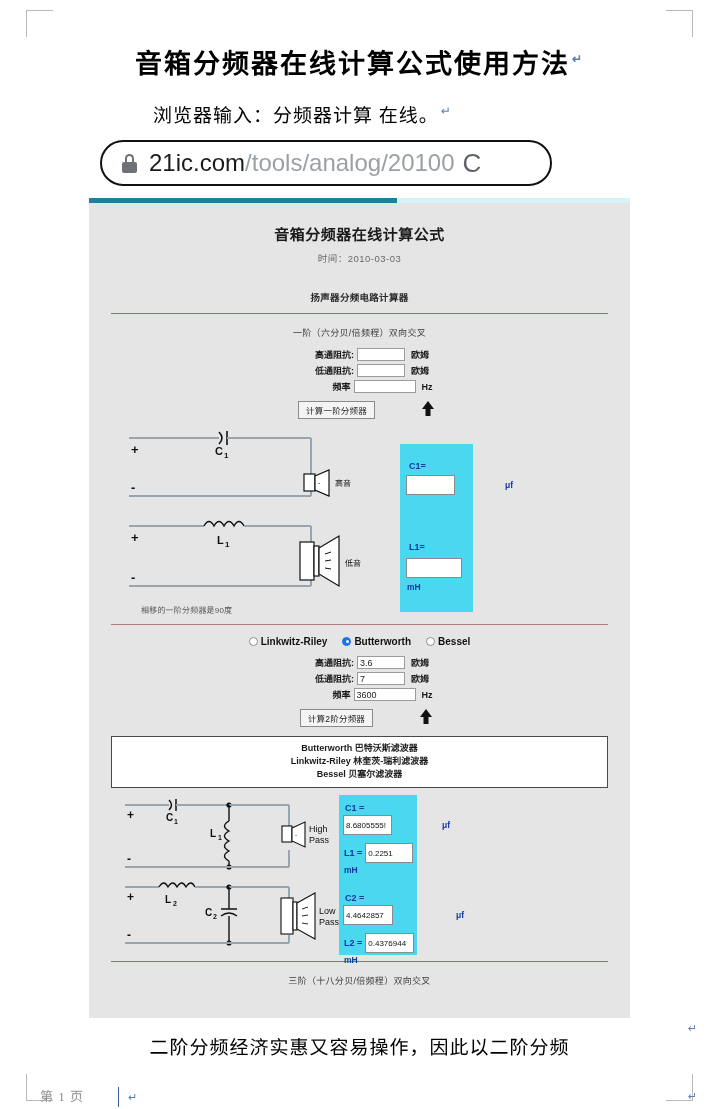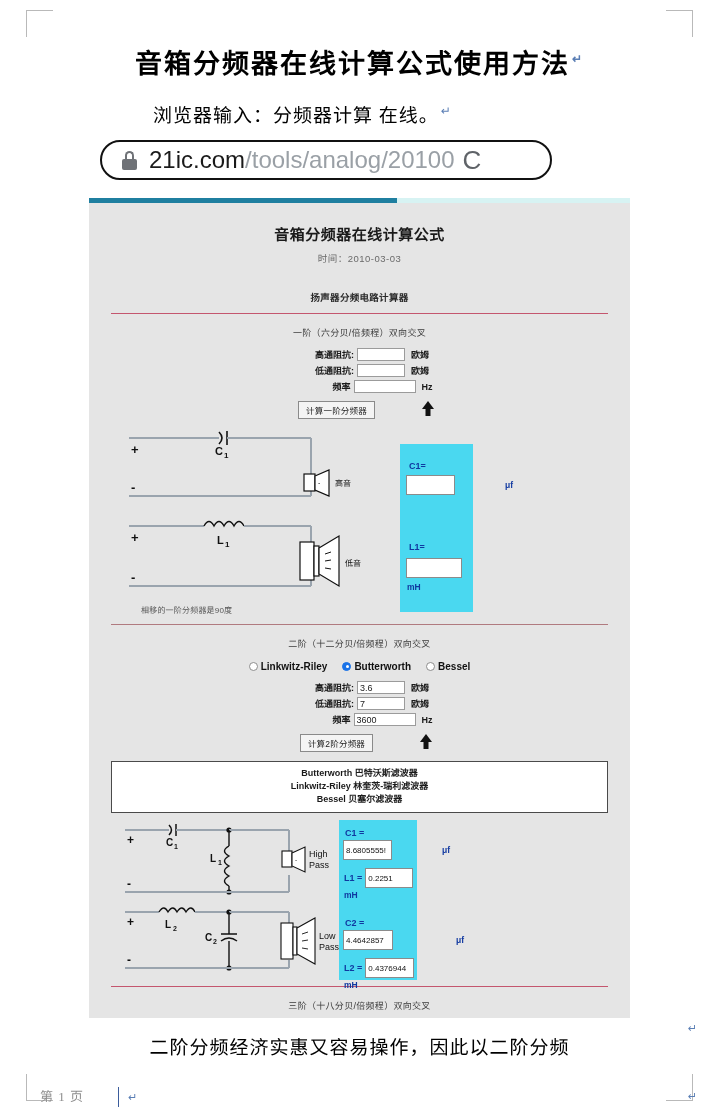--- a/index.html
+++ b/index.html
@@ -46,21 +46,21 @@
     position:absolute;left:118px;bottom:2px;width:1px;height:20px;background:#3b5c9c;
   }
   .footer-mark{
     position:absolute;left:128px;bottom:5px;font-size:11px;color:#5b7fb5;
   }
   .mark-right{position:absolute;right:22px;font-size:11px;color:#5b7fb5;}
 
   
   .urlbar{
     position:absolute;top:140px;left:100px;
-    width:452px;height:40px;
+    width:452px;height:46px;
     border:2px solid #111;
     border-radius:24px;
     background:#fff;
     display:flex;align-items:center;
     padding-left:20px;
     box-sizing:border-box;
     overflow:hidden;
   }
   .lock-icon{width:15px;height:19px;position:relative;flex:0 0 auto;margin-right:12px;}
   .lock-icon .body{position:absolute;bottom:0;left:0;width:15px;height:11px;background:#6f7277;border-radius:2px;}
@@ -280,21 +280,20 @@
       <div style="margin:4px 0 0 6px;">
         <input class="ri" style="width: 56px;" value="">
       </div>
       <div class="ru" style="margin:4px 0 0 7px;">mH</div>
     </div>
   </div>
 
   <div class="caption">相移的一阶分频器是90度</div>
   <div class="rule thin"></div>
 
-  <div class="sect-label">二阶（十二分贝/倍频程）双向交叉</div>
 
   <div class="radio-row">
     <label class="radio-item">
       <span class="rdot"></span>
       <span>Linkwitz-Riley</span>
     </label>
     <label class="radio-item">
       <span class="rdot on"></span>
       <span>Butterworth</span>
     </label>

